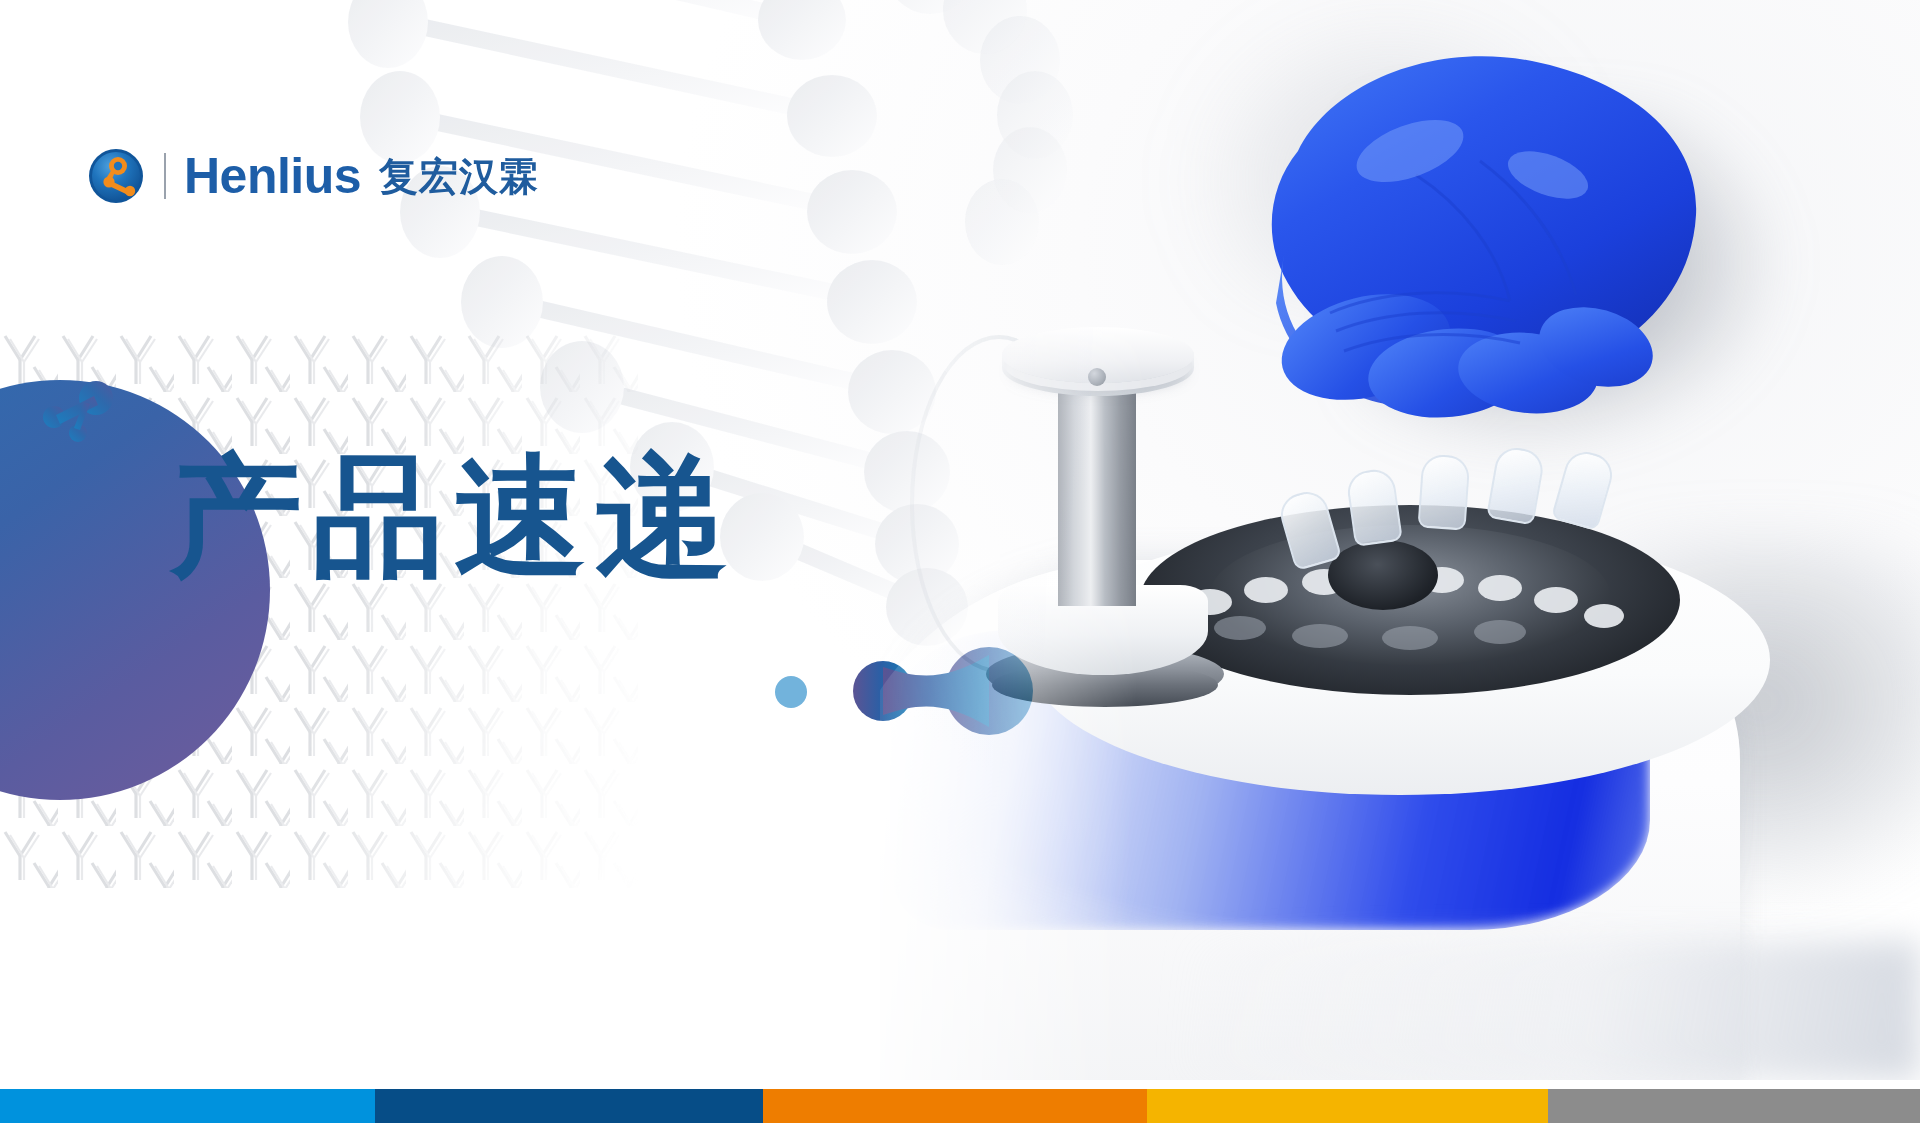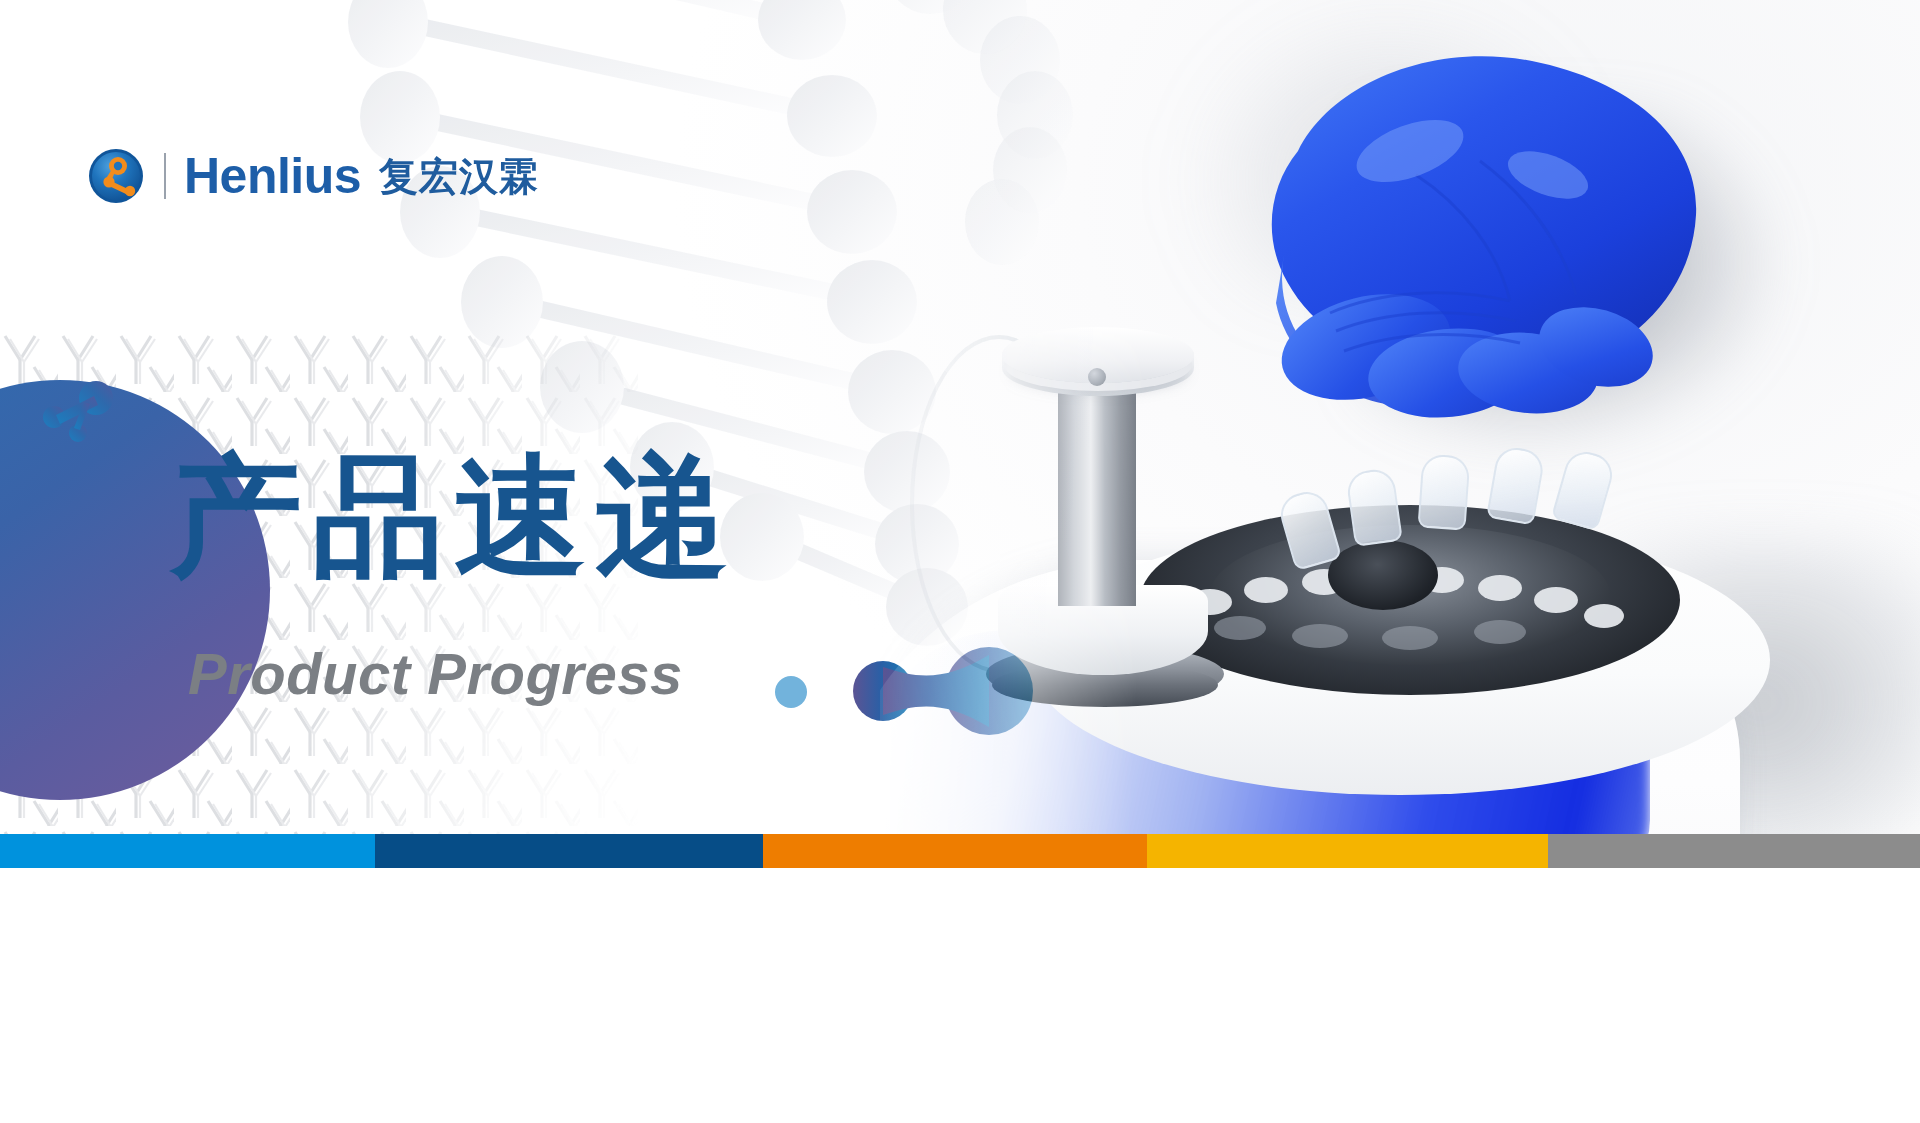--- a/index.html
+++ b/index.html
@@ -7,21 +7,21 @@
     padding: 0;
     background: #ffffff;
   }
   body {
     font-family: "Liberation Sans", sans-serif;
   }
 
   #slide {
     position: relative;
     width: 1920px;
-    height: 868px;
+    height: 1123px;
     overflow: hidden;
     background: #ffffff;
   }
 
   
   .bg-base {
     position: absolute;
     inset: 0;
     background:
       radial-gradient(ellipse 900px 700px at 82% 22%, #f4f5f7 0%, #fbfbfc 55%, #ffffff 100%),
@@ -498,21 +498,20 @@
           <path d="M23 33 L40 41 L38 46 L21 38 Z"></path>
         </g>
       </svg>
     </span>
     <span class="logo-divider"></span>
     <span class="logo-wordmark">Henlius</span>
     <span class="logo-cn">复宏汉霖</span>
   </div>
 
   <div class="title-cn">产品速递</div>
-  <div class="title-en">Product Progress</div>
 
   <div class="photo">
     <div class="photo-blob-dark" style="left:480px;top:110px;"></div>
     <div class="photo-blob-dark2" style="left:650px;top:540px;"></div>
 
     <div class="machine-body"></div>
     <div class="blue-swoosh"></div>
     <div class="machine-rim"></div>
     <div class="rotor"></div>
     <div class="rotor-inner"></div>

